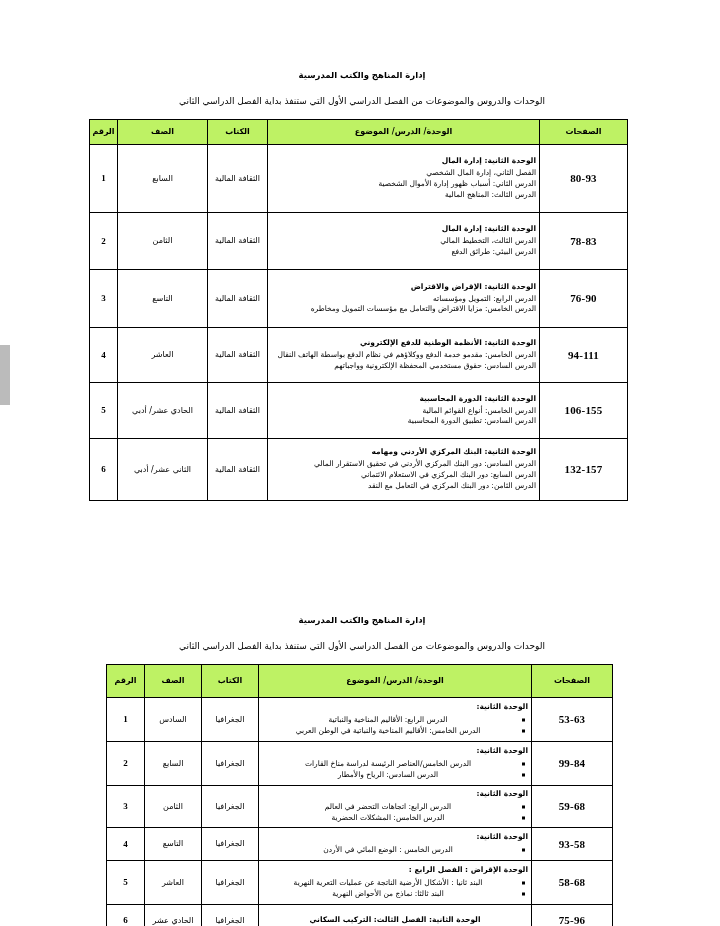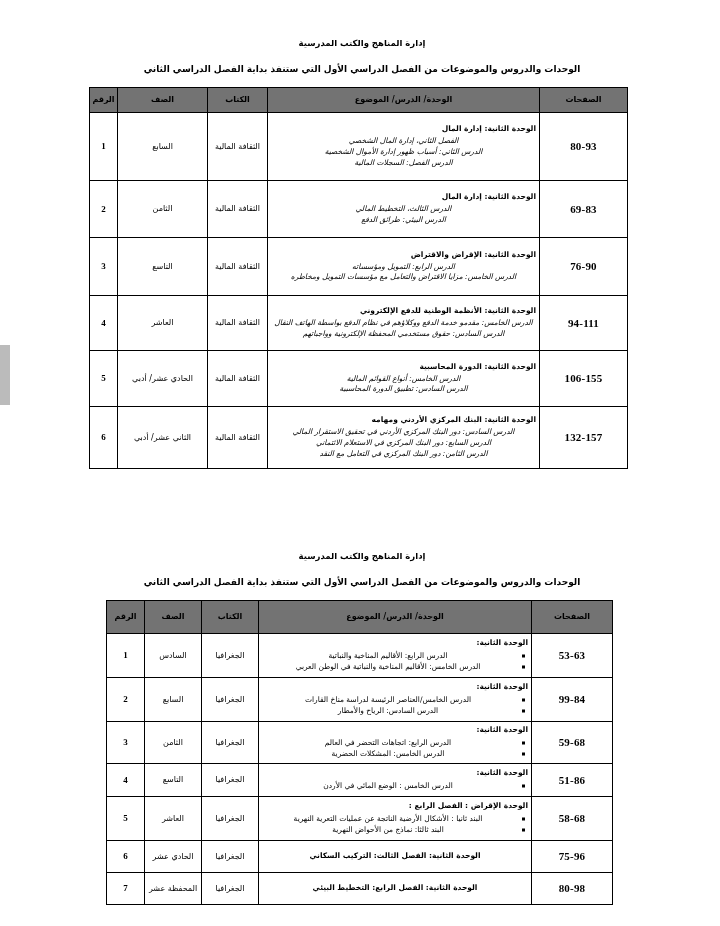--- a/index.html
+++ b/index.html
@@ -37,36 +37,37 @@
 
   .page {
     position: absolute;
     left: 0;
     top: 0;
     width: 720px;
   }
 
   .section {
     width: 716px;
+    margin-top: 32px;
   }
   .section-1 { padding-top: 38px; }
   .section-2 { padding-top: 82px; }
 
   .doc-heading {
     text-align: center;
     font-size: 8.5px;
     font-weight: bold;
     line-height: 1.2;
     margin: 0 0 16px 0;
     direction: rtl;
   }
   .doc-subheading {
     text-align: center;
     font-size: 9px;
-    font-weight: bold;
+    font-weight: normal;
     line-height: 1.2;
     margin: 0 0 12px 0;
     direction: rtl;
   }
 
   table.curriculum {
     border-collapse: collapse;
     direction: rtl;
     margin: 0 auto;
     table-layout: fixed;
@@ -74,21 +75,21 @@
   table.t1 { width: 538px; margin-right: 92px; margin-left: auto; }
   table.t2 { width: 506px; margin-right: 107px; margin-left: auto; }
 
   table.curriculum th,
   table.curriculum td {
     border: 1px solid #000000;
     vertical-align: middle;
     padding: 2px 3px;
   }
   table.curriculum thead th {
-    background: #737373;
+    background: #bef264;
     font-size: 8px;
     font-weight: bold;
     text-align: center;
     height: 18px;
     padding: 3px 2px;
   }
   table.t2 thead th {
     height: 26px;
   }
 
@@ -131,22 +132,21 @@
     padding-right: 4px;
     padding-left: 4px;
   }
   td.cell-topic .unit-title {
     font-weight: bold;
     display: block;
     margin-bottom: 1px;
   }
   td.cell-topic .lesson {
     display: block;
-    text-align: center;
-    font-style: italic;
+    text-align: right;
   }
   td.cell-topic ul.lesson-list {
     margin: 0;
     padding: 0 14px 0 0;
     list-style: none;
   }
   td.cell-topic ul.lesson-list li {
     position: relative;
     text-align: center;
     line-height: 1.5;
@@ -212,28 +212,28 @@
           <th>الرقم</th>
         </tr>
       </thead>
       <tbody id="t1-body">
           <tr class="row-tall-1">
             <td class="cell-pages">80-93</td>
             <td class="cell-topic">
               <span class="unit-title">الوحدة الثانية: إدارة المال</span>
               <span class="lesson">الفصل الثاني، إدارة المال الشخصي</span>
               <span class="lesson">الدرس الثاني: أسباب ظهور إدارة الأموال الشخصية</span>
-              <span class="lesson">الدرس الفصل: السجلات المالية</span>
+              <span class="lesson">الدرس الثالث: المناهج المالية</span>
             </td>
             <td class="cell-book">الثقافة المالية</td>
             <td class="cell-grade">السابع</td>
             <td class="cell-num">1</td>
           </tr>
           <tr class="row-tall-2">
-            <td class="cell-pages">69-83</td>
+            <td class="cell-pages">78-83</td>
             <td class="cell-topic">
               <span class="unit-title">الوحدة الثانية: إدارة المال</span>
               <span class="lesson">الدرس الثالث، التخطيط المالي</span>
               <span class="lesson">الدرس البيئي: طرائق الدفع</span>
             </td>
             <td class="cell-book">الثقافة المالية</td>
             <td class="cell-grade">الثامن</td>
             <td class="cell-num">2</td>
           </tr>
           <tr class="row-tall-3">
@@ -340,21 +340,21 @@
               <ul class="lesson-list">
                 <li><span class="bullet-marker"></span>الدرس الرابع: اتجاهات التحضر في العالم</li>
                 <li><span class="bullet-marker"></span>الدرس الخامس: المشكلات الحضرية</li>
               </ul>
             </td>
             <td class="cell-book">الجغرافيا</td>
             <td class="cell-grade">الثامن</td>
             <td class="cell-num">3</td>
           </tr>
           <tr class="r2-h4">
-            <td class="cell-pages">51-86</td>
+            <td class="cell-pages">93-58</td>
             <td class="cell-topic">
               <span class="unit-title">الوحدة الثانية:</span>
               <ul class="lesson-list">
                 <li><span class="bullet-marker"></span>الدرس الخامس : الوضع المائي في الأردن</li>
               </ul>
             </td>
             <td class="cell-book">الجغرافيا</td>
             <td class="cell-grade">التاسع</td>
             <td class="cell-num">4</td>
           </tr>

